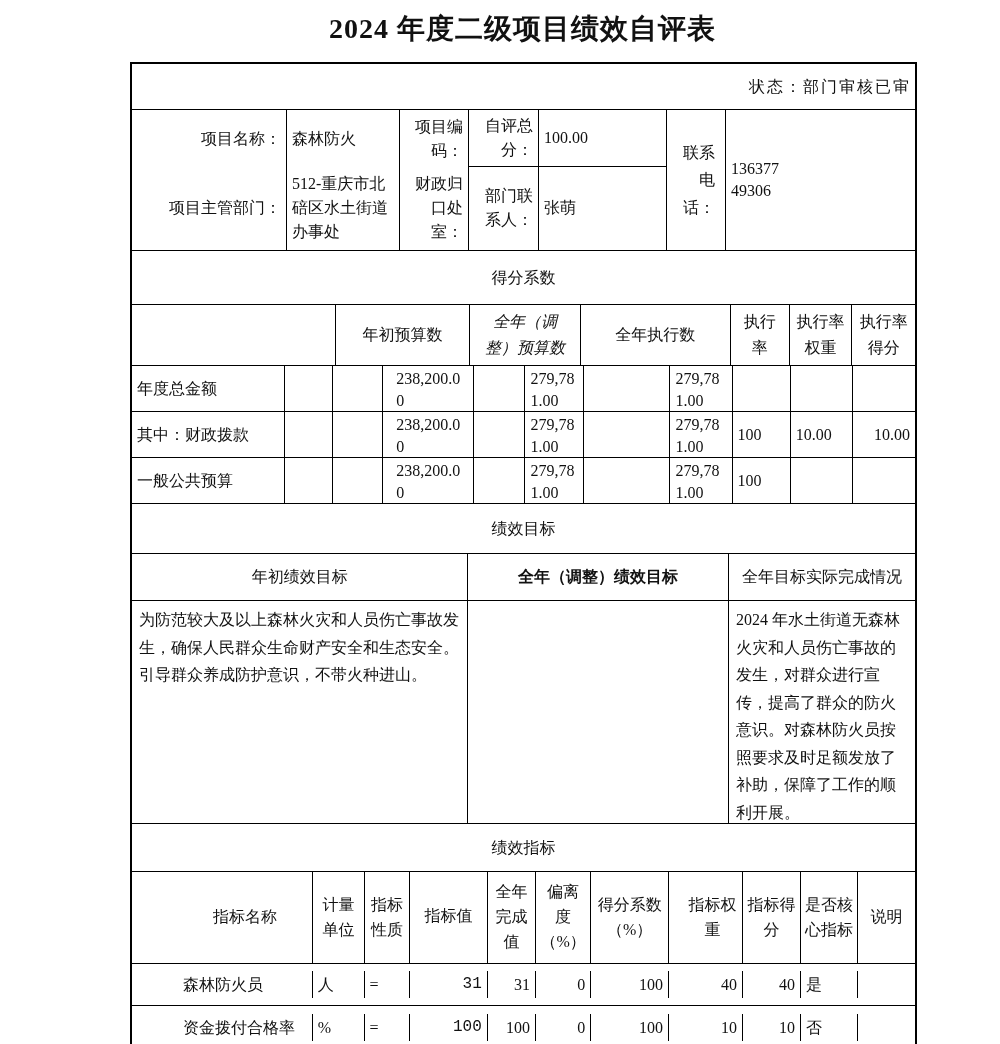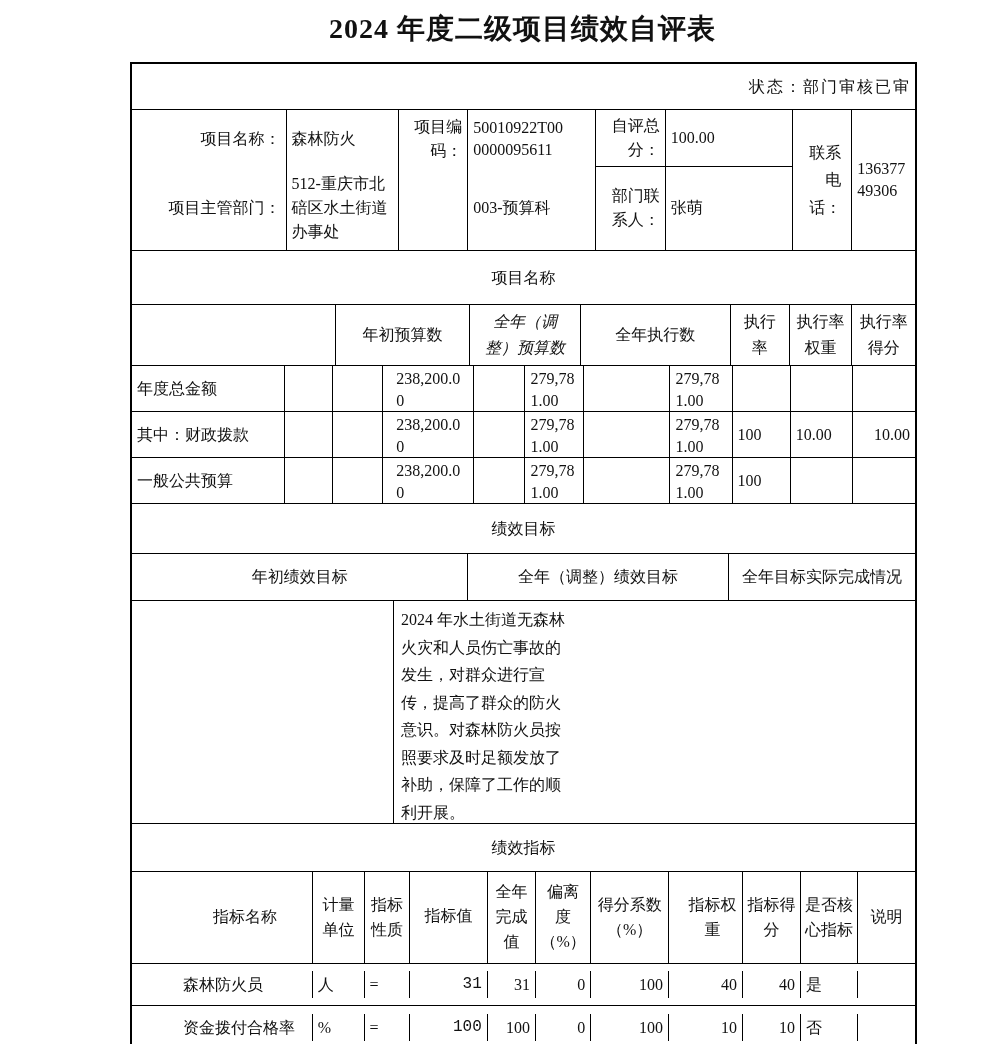--- a/index.html
+++ b/index.html
@@ -59,21 +59,21 @@
   .fh4 { width: 151px; } .fh5 { width: 59px; }  .fh6 { width: 63px; line-height: 1.5; }
   .fh7 { width: 63px; line-height: 1.5; }
   .r-fund { height: 46px; }
   .fd-label { width: 155px; } .fd-e1 { width: 49px; } .fd-e2 { width: 51px; }
   .fd-v1 { width: 84px; margin-left: 8px; } .fd-e3 { width: 52px; } .fd-v2 { width: 59px; }
   .fd-e4 { width: 88px; } .fd-v3 { width: 63px; } .fd-rate { width: 59px; }
   .fd-w { width: 63px; } .fd-s { width: 63px; }
 
   
   .r-goal-head { height: 47px; }
-  .g1 { width: 338px; } .g2 { width: 262px; } .g3 { width: 187px; }
+  .g1 { width: 338px; } .g2 { width: 262px; font-weight: bold; } .g3 { width: 187px; }
   .r-goal-body { height: 223px; }
   .goal-text { align-items: flex-start; line-height: 1.72; padding: 5px 7px; }
 
   
   .r-ind-head { height: 92px; }
   .r-ind-head .c { justify-content: center; text-align: center; line-height: 1.55; padding: 2px 4px; }
   .i-name { width: 148px; margin-left: 46px; } .i-unit { width: 56px; } .i-nat { width: 49px; }
   .i-val { width: 85px; font-family: Liberation Mono, monospace; } .i-comp { width: 52px; } .i-dev { width: 60px; }
   .i-coef { width: 85px; } .i-w { width: 65px; margin-left: 14px; } .i-s { width: 63px; }
   .i-core { width: 62px; } .i-note { width: 62px; }
@@ -98,43 +98,40 @@
     <div class="col w-c1">
       <div class="sub sub-top right">项目名称：</div>
       <div class="sub sub-bot right">项目主管部门：</div>
     </div>
     <div class="col w-c2">
       <div class="sub sub-top">森林防火</div>
       <div class="sub sub-bot">512-重庆市北碚区水土街道办事处</div>
     </div>
     <div class="col w-c3">
       <div class="sub sub-top right">项目编码：</div>
-    </div>
-    <div class="col w-c4">
-      <div class="sub sub-top code-cell">50010922T000000095611</div>
-      <div class="sub sub-bot">003-预算科</div>
+      <div class="sub sub-bot right">财政归口处室：</div>
     </div>
     <div class="col w-c5 divided">
       <div class="sub sub-top right">自评总分：</div>
       <div class="sub sub-bot right">部门联系人：</div>
     </div>
     <div class="col w-c6 divided">
       <div class="sub sub-top">100.00</div>
       <div class="sub sub-bot">张萌</div>
     </div>
     <div class="col w-c7">
       <div class="sub phone-label">联系电话：</div>
     </div>
     <div class="col w-c8">
       <div class="sub phone-value">13637749306</div>
     </div>
   </div>
 
   <div class="row sec-title">
-    <div class="c center" style="width:100%">项目名称</div>
+    <div class="c center" style="width:100%">得分系数</div>
   </div>
 
   <div class="row r-fund-head">
     <div class="c fh1"></div>
     <div class="c fh2">年初预算数</div>
     <div class="c fh3">全年（调整）预算数</div>
     <div class="c fh4">全年执行数</div>
     <div class="c fh5">执行率</div>
     <div class="c fh6">执行率权重</div>
     <div class="c fh7">执行率得分</div>
@@ -182,20 +179,21 @@
 
   <div class="row sec-title" style="height:50px">
     <div class="c center" style="width:100%">绩效目标</div>
   </div>
   <div class="row r-goal-head">
     <div class="c g1 center">年初绩效目标</div>
     <div class="c g2 center">全年（调整）绩效目标</div>
     <div class="c g3 center">全年目标实际完成情况</div>
   </div>
   <div class="row r-goal-body">
+    <div class="c g1 goal-text">为防范较大及以上森林火灾和人员伤亡事故发生，确保人民群众生命财产安全和生态安全。引导群众养成防护意识，不带火种进山。</div>
     <div class="c g2 goal-text"></div>
     <div class="c g3 goal-text">2024 年水土街道无森林火灾和人员伤亡事故的发生，对群众进行宣传，提高了群众的防火意识。对森林防火员按照要求及时足额发放了补助，保障了工作的顺利开展。</div>
   </div>
 
   <div class="row sec-title" style="height:48px">
     <div class="c center" style="width:100%">绩效指标</div>
   </div>
   <div class="row r-ind-head">
     <div class="c i-name">指标名称</div>
     <div class="c i-unit">计量单位</div>

